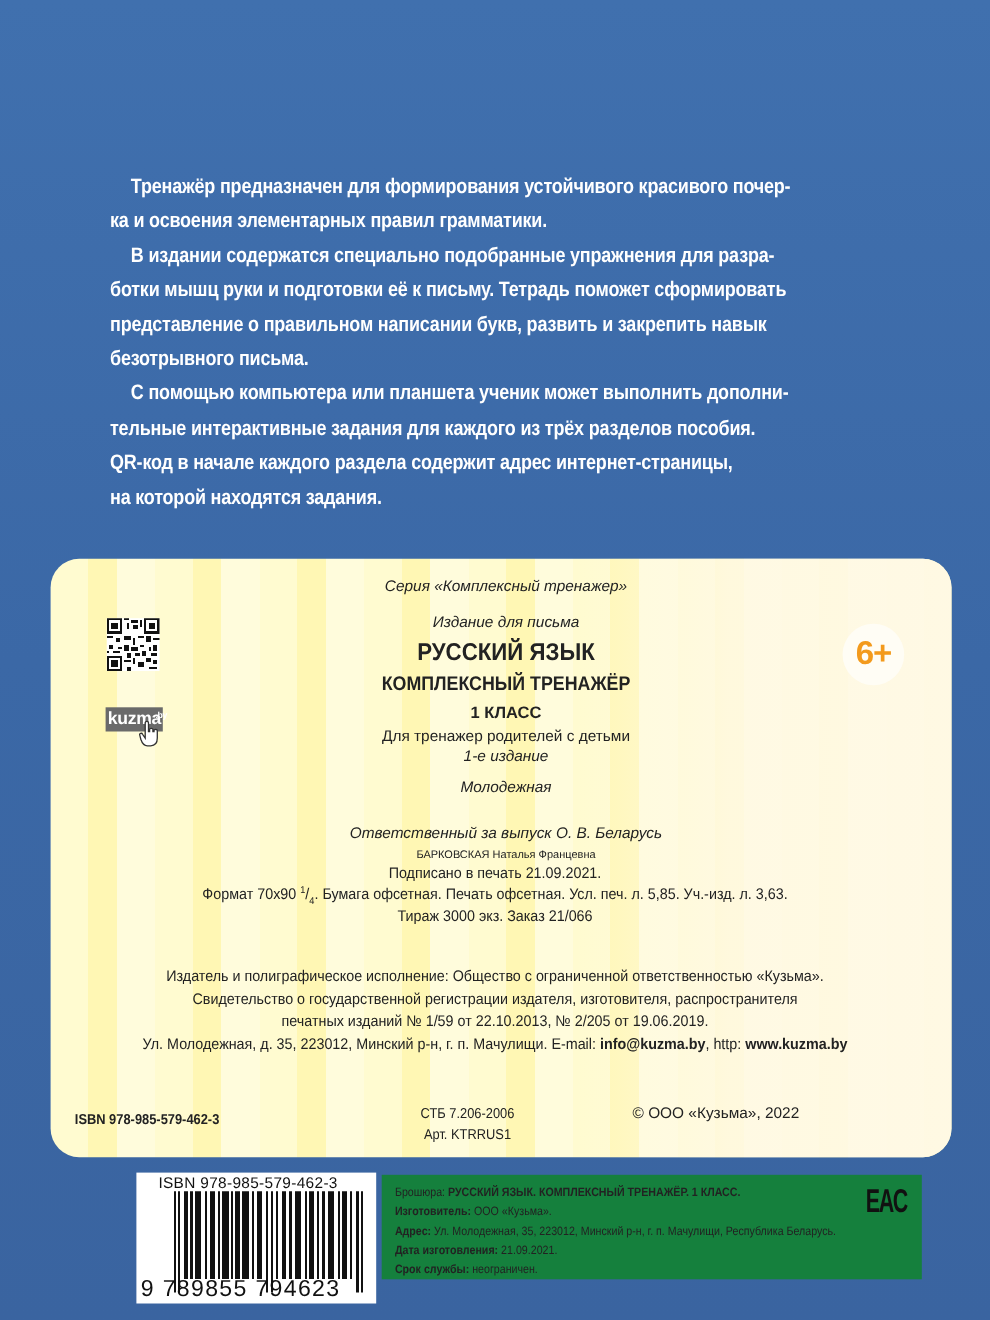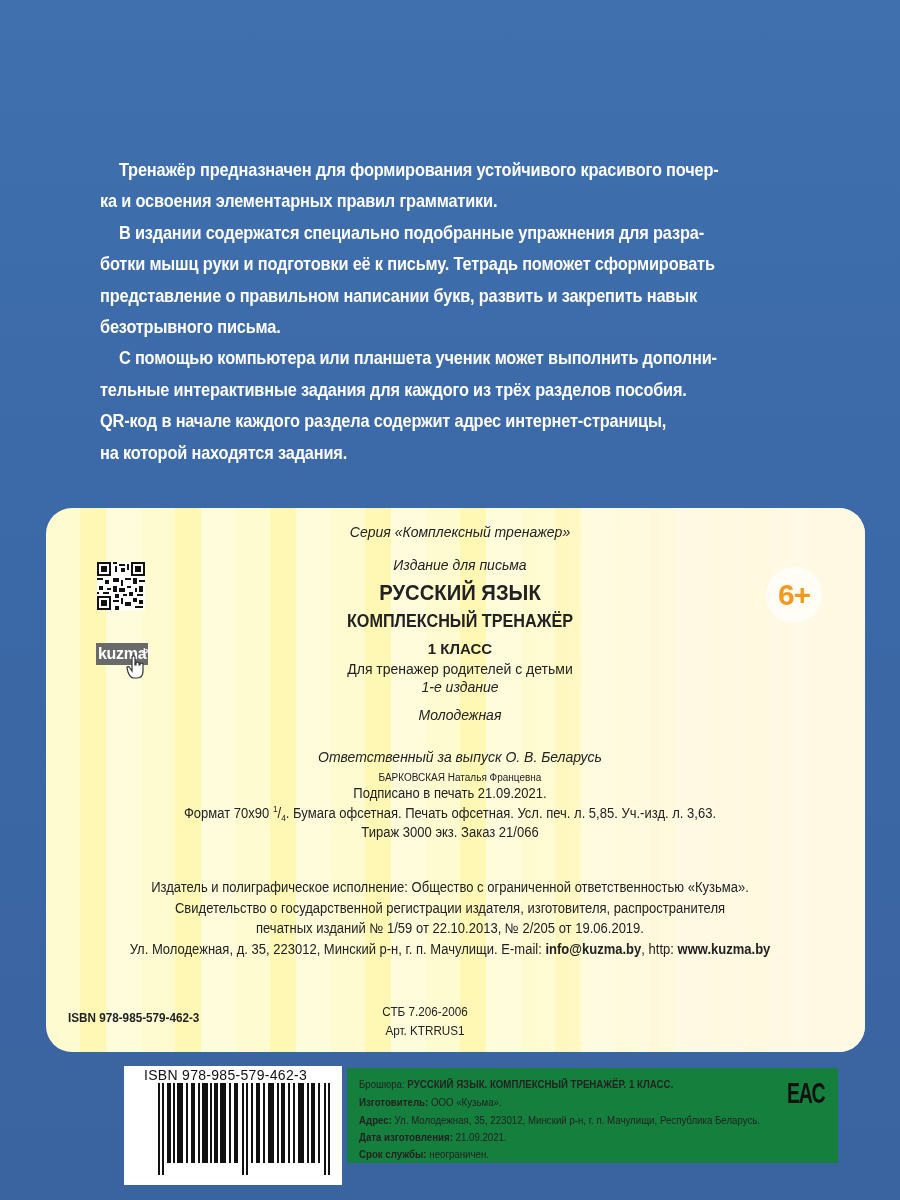--- a/index.html
+++ b/index.html
@@ -166,20 +166,21 @@
 <div class="center c-pub2">Свидетельство о государственной регистрации издателя, изготовителя, распространителя</div>
 <div class="center c-pub3">печатных изданий № 1/59 от 22.10.2013, № 2/205 от 19.06.2019.</div>
 <div class="center c-pub4"><span>Ул. Молодежная, д. 35, 223012, Минский р-н, г. п. Мачулищи. E-mail: </span><b>info@kuzma.by</b><span>, http: </span><b>www.kuzma.by</b></div>
 
 <div class="isbn-left">ISBN 978-985-579-462-3</div>
 <div class="stb">
     <div>СТБ 7.206-2006</div>
     <div>Арт. KTRRUS1</div>
   </div>
 <div class="copy">
+    <div>© ООО «Кузьма», 2022</div>
   </div>
 
 <div class="barcode-box">
   <div class="barcode-isbn">ISBN 978-985-579-462-3</div>
   <svg class="barcode-bars" width="176" height="92" viewBox="0 0 176 92" shape-rendering="crispEdges">
     <g fill="#111">
       <rect x="0" y="0" width="2" height="92"></rect>
         <rect x="4" y="0" width="2" height="92"></rect>
       <rect x="9" y="0" width="4" height="80"></rect>
         <rect x="15" y="0" width="2" height="80"></rect>
@@ -204,20 +205,21 @@
         <rect x="130" y="0" width="2" height="80"></rect>
         <rect x="135" y="0" width="2" height="80"></rect>
       <rect x="140" y="0" width="6" height="80"></rect>
         <rect x="149" y="0" width="2" height="80"></rect>
         <rect x="153" y="0" width="4" height="80"></rect>
         <rect x="160" y="0" width="2" height="80"></rect>
       <rect x="166" y="0" width="2" height="92"></rect>
         <rect x="170" y="0" width="2" height="92"></rect>
     </g>
   </svg>
+  <div class="barcode-num">9 789855 794623</div>
 </div>
 
 <div class="label-box">
   <div class="ln" style="top:10px"><span>Брошюра: </span><b>РУССКИЙ ЯЗЫК. КОМПЛЕКСНЫЙ ТРЕНАЖЁР. 1 КЛАСС.</b></div>
   <div class="ln" style="top:28px"><b>Изготовитель: </b><span>ООО «Кузьма».</span></div>
   <div class="ln" style="top:46px"><b>Адрес: </b><span>Ул. Молодежная, 35, 223012, Минский р-н, г. п. Мачулищи, Республика Беларусь.</span></div>
   <div class="ln" style="top:63px"><b>Дата изготовления: </b><span>21.09.2021.</span></div>
   <div class="ln" style="top:80px"><b>Срок службы: </b><span>неограничен.</span></div>
   <div class="eac">EAC</div>
 </div>

